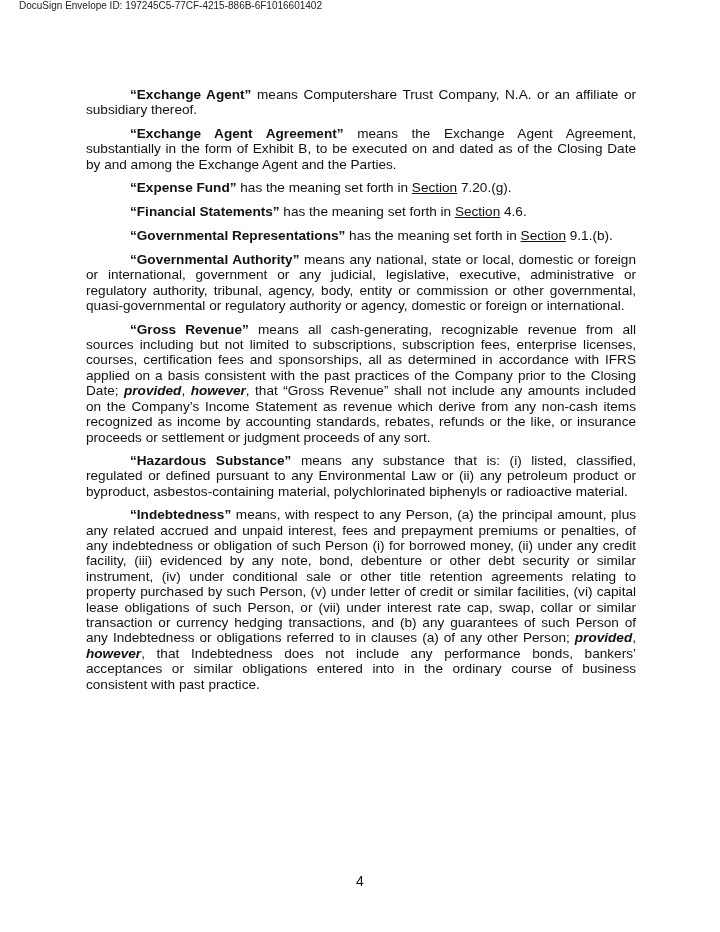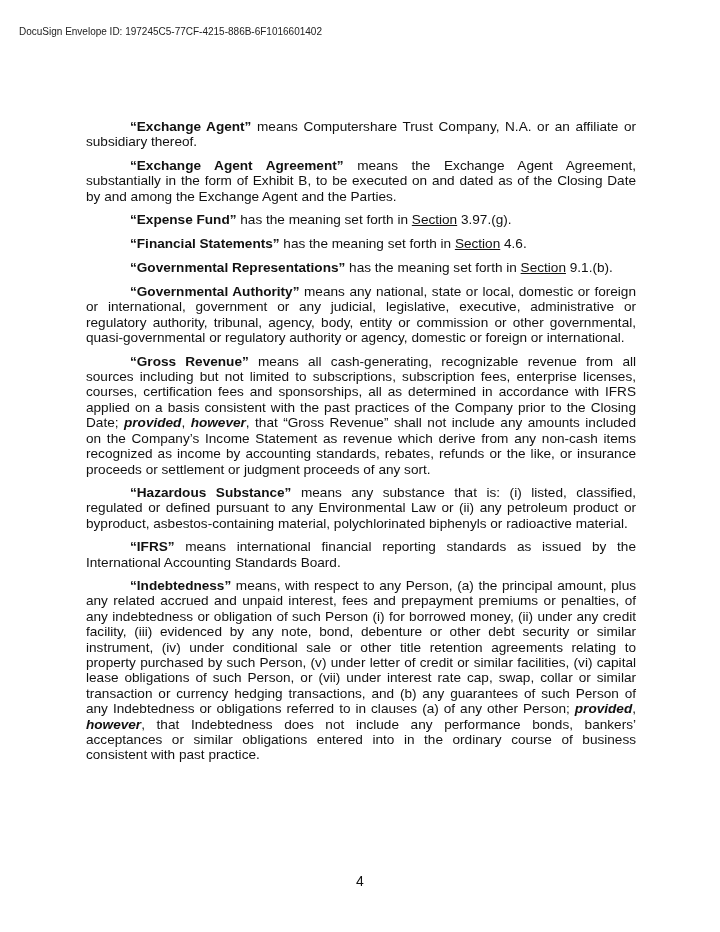--- a/index.html
+++ b/index.html
@@ -1,25 +1,24 @@
 <!DOCTYPE html>
 <html><head>
 <meta charset="utf-8">
 <style>
   html, body { margin: 0; padding: 0; background: #ffffff; }
   body { width: 720px; height: 932px; position: relative; overflow: hidden; color: #111; }
   .envelope {
-    position: absolute; left: 19px; top: 26px;
+    position: absolute; left: 19px; top: 0;
     font-family: "Liberation Sans", sans-serif; font-size: 10px; color: #222;
   }
   .page {
     position: absolute; left: 86px; top: 87px; width: 550px;
     font-family: "Liberation Sans", sans-serif; font-size: 13.6px; line-height: 15.4px;
     color: #111;
-    margin-top: 32px;
   }
   .para { margin: 0 0 8px 0; text-align: justify; text-indent: 44px; }
   .para.single { margin-bottom: 8.6px; }
   .term { font-weight: bold; }
   .ul { text-decoration: underline; }
   .it { font-style: italic; font-weight: bold; }
   .b { font-weight: normal; }
   .pagenum {
     position: absolute; left: 0; width: 720px; top: 873px; text-align: center;
     font-family: "Liberation Sans", sans-serif; font-size: 14px; color: #111;
@@ -34,21 +33,21 @@
 
   <p class="para">
     <span class="term">“Exchange Agent”</span><span> means Computershare Trust Company, N.A. or an affiliate or subsidiary thereof.</span>
   </p>
 
   <p class="para">
     <span class="term">“Exchange Agent Agreement”</span><span> means the Exchange Agent Agreement, substantially in the form of </span><span class="b">Exhibit B</span><span>, to be executed on and dated as of the Closing Date by and among the Exchange Agent and the Parties.</span>
   </p>
 
   <p class="para single">
-    <span class="term">“Expense Fund”</span><span> has the meaning set forth in </span><span class="ul">Section</span><span> 3.97.(g).</span>
+    <span class="term">“Expense Fund”</span><span> has the meaning set forth in </span><span class="ul">Section</span><span> 7.20.(g).</span>
   </p>
 
 
 
   <p class="para single">
     <span class="term">“Financial Statements”</span><span> has the meaning set forth in </span><span class="ul">Section</span><span> 4.6.</span>
   </p>
 
   <p class="para single">
     <span class="term">“Governmental Representations”</span><span> has the meaning set forth in </span><span class="ul">Section</span><span> 9.1.(b).</span>
@@ -60,23 +59,20 @@
   </p>
 
   <p class="para">
     <span class="term">“Gross Revenue”</span><span> means all cash-generating, recognizable revenue from all sources including but not limited to subscriptions, subscription fees, enterprise licenses, courses, certification fees and sponsorships, all as determined in accordance with IFRS applied on a basis consistent with the past practices of the Company prior to the Closing Date; </span><span class="it">provided</span><span>, </span><span class="it">however</span><span>, that “Gross Revenue” shall not include any amounts included on the Company’s Income Statement as revenue which derive from any non-cash items recognized as income by accounting standards, rebates, refunds or the like, or insurance proceeds or settlement or judgment proceeds of any sort.</span>
   </p>
 
   <p class="para">
     <span class="term">“Hazardous Substance”</span><span> means any substance that is: (i) listed, classified, regulated or defined pursuant to any Environmental Law or (ii) any petroleum product or byproduct, asbestos-containing material, polychlorinated biphenyls or radioactive material.</span>
   </p>
 
-  <p class="para">
-    <span class="term">“IFRS”</span><span> means international financial reporting standards as issued by the International Accounting Standards Board.</span>
-  </p>
 
   <p class="para">
     <span class="term">“Indebtedness”</span><span> means, with respect to any Person, (a) the principal amount, plus any related accrued and unpaid interest, fees and prepayment premiums or penalties, of any indebtedness or obligation of such Person (i) for borrowed money, (ii) under any credit facility, (iii) evidenced by any note, bond, debenture or other debt security or similar instrument, (iv) under conditional sale or other title retention agreements relating to property purchased by such Person, (v) under letter of credit or similar facilities, (vi) capital lease obligations of such Person, or (vii) under interest rate cap, swap, collar or similar transaction or currency hedging transactions, and (b) any guarantees of such Person of any Indebtedness or obligations referred to in clauses (a) of any other Person; </span><span class="it">provided</span><span>,</span> <span class="it">however</span><span>, that Indebtedness does not include any performance bonds, bankers’ acceptances or similar obligations entered into in the ordinary course of business consistent with past practice.</span>
   </p>
 
 </div>
 
 <div class="pagenum">4</div>
 
 </body></html>

